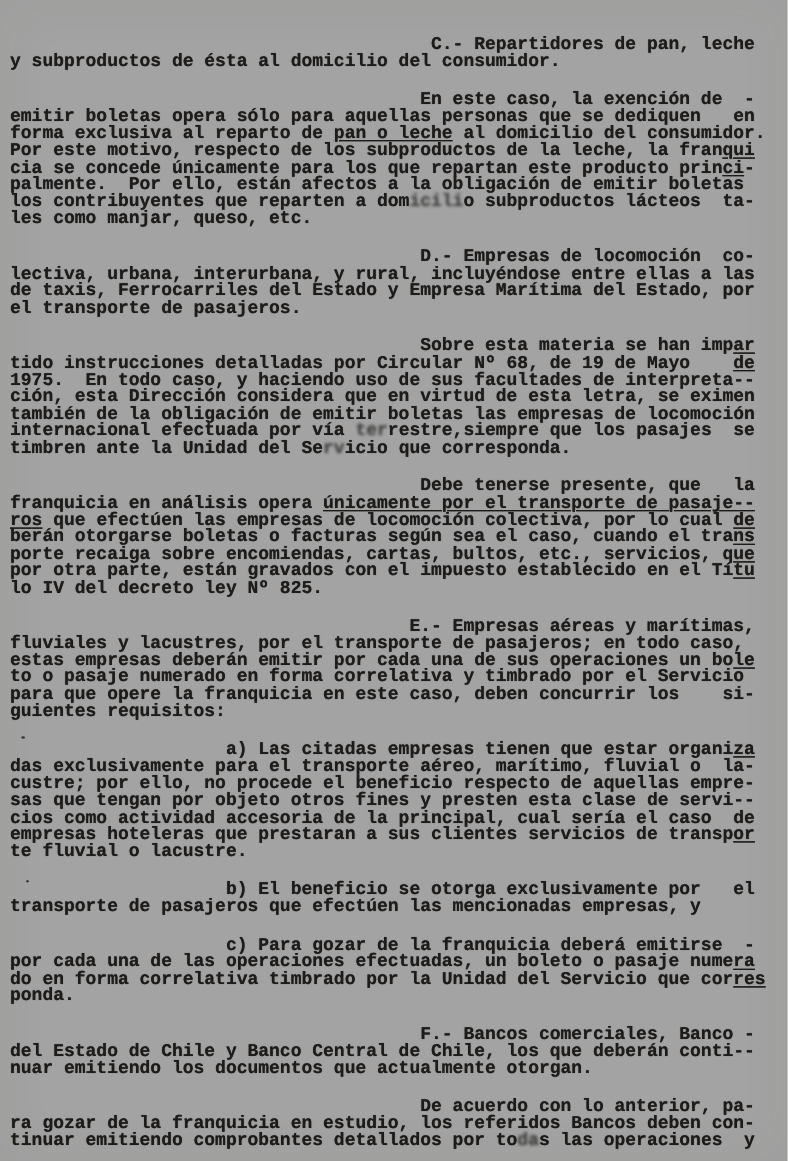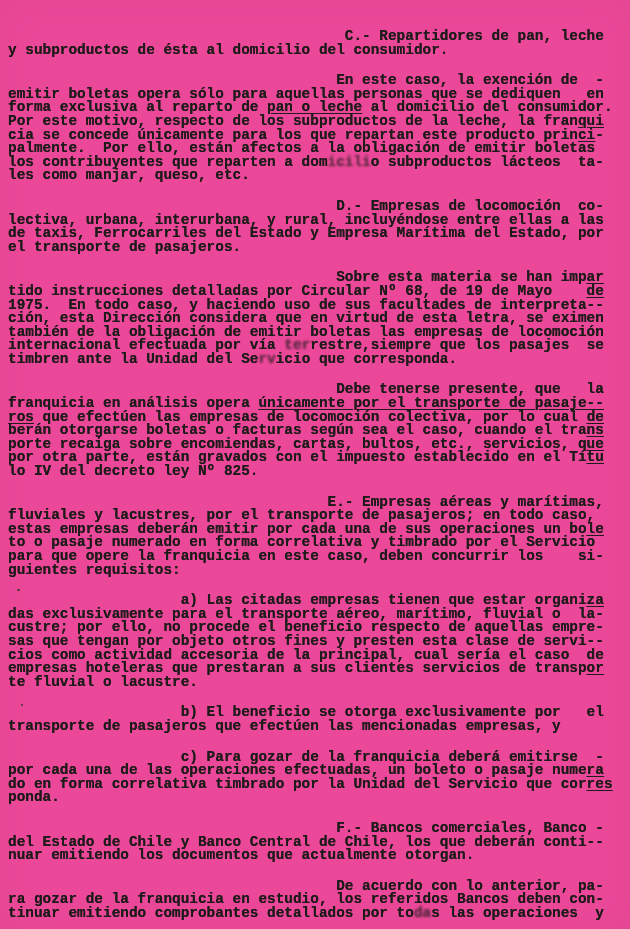--- a/index.html
+++ b/index.html
@@ -1,20 +1,20 @@
 <!DOCTYPE html>
 <html><head>
 <meta charset="utf-8">
 <style>
   html,body{margin:0;padding:0;background:#e8e8e6;}
   .page{
     position:relative;
     width:630px;height:929px;
     margin:0 auto;
-    background:#ec4899;
+    background:#a3a3a3;
     overflow:hidden;
     font-family:"Liberation Mono","DejaVu Sans Mono",monospace;
     font-weight:700;
     font-size:14.4px;
     line-height:13.6px;
     color:#1d1c1a;
   }
   .page::after{
     content:"";position:absolute;inset:0;pointer-events:none;
     box-shadow:inset 0 0 45px rgba(60,55,45,0.05);

